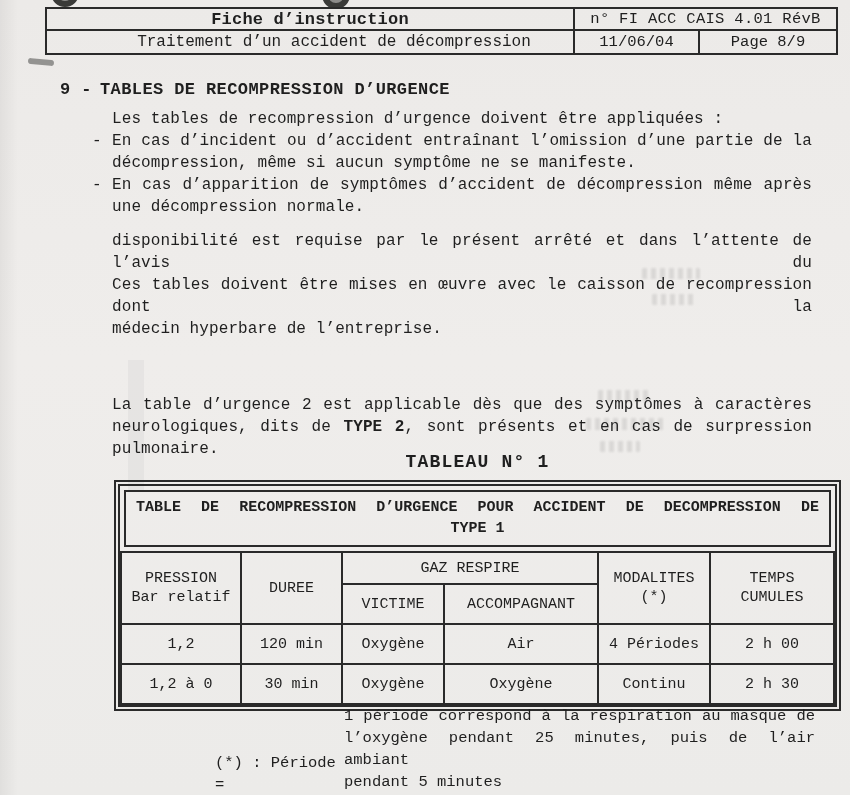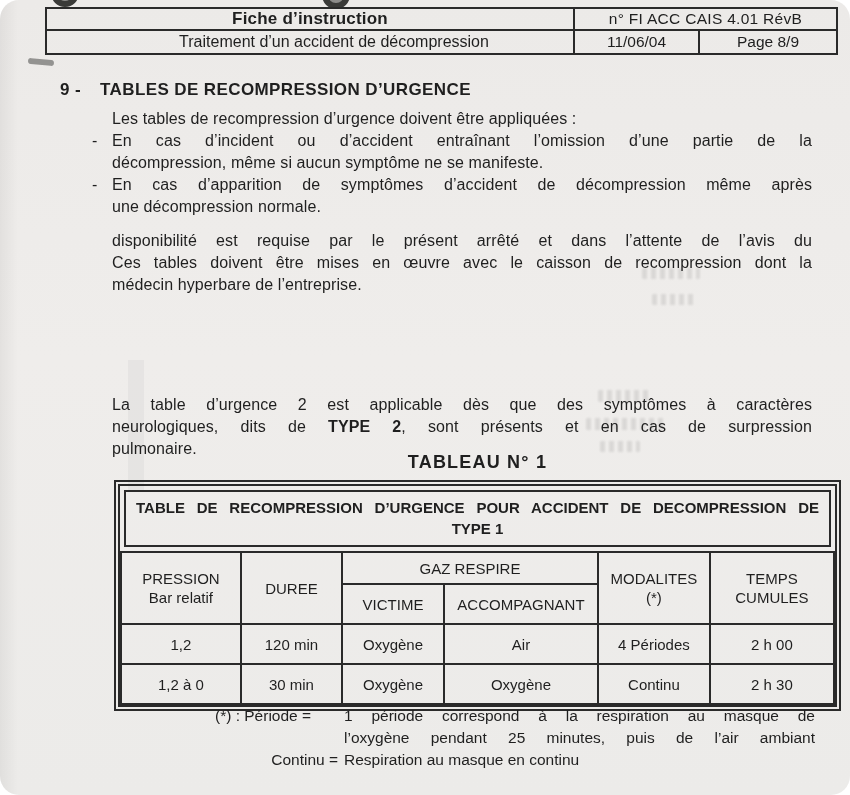--- a/index.html
+++ b/index.html
@@ -1,24 +1,23 @@
 <!DOCTYPE html>
 <html><head>
 <meta charset="utf-8">
 <style>
   html, body { margin: 0; padding: 0; }
   .page {
     position: relative;
     width: 850px;
     height: 795px;
     background: linear-gradient(180deg, #eceae8 0%, #efedeb 45%, #ecebe9 100%);
-    font-family: Liberation Sans, sans-serif;
+    font-family: Liberation Mono, monospace;
     color: #1f1f1f;
     overflow: hidden;
-    border-radius: 19px;
   }
 
   
   .binder-hole {
     position: absolute;
     width: 28px; height: 28px;
     border-radius: 50%;
     border: 6px solid #3a3a38;
     background: #8d8c8a;
     box-sizing: border-box;
@@ -134,21 +133,21 @@
   tr.hrow1 th { height: 30px; }
   tr.hrow2 th { height: 38px; }
   tr.drow td { height: 38px; }
 
   
   .footnote {
     position: absolute; left: 215px; top: 705px; width: 600px;
     font-size: 15.5px; line-height: 22px;
   }
   .fn-row { display: flex; }
-  .fn-label { width: 129px; flex: none; }
+  .fn-label { width: 129px; flex: none; margin-top: 47px; }
   .fn-label-right { width: 123px; flex: none; text-align: right; margin-right: 6px; }
   .fn-body { width: 471px; }
 </style>
 </head>
 <body>
 
 <div class="page">
 
   <div class="binder-hole hole-1"></div>
   <div class="binder-hole hole-2"></div>
@@ -259,20 +258,21 @@
       </table>
     </div>
   </div>
 
   <div class="footnote">
     <div class="fn-row">
       <div class="fn-label">(*) : Période =</div>
       <div class="fn-body">
         <div class="jl">1 période correspond à la respiration au masque de</div>
         <div class="jl">l’oxygène pendant 25 minutes, puis de l’air ambiant</div>
+        <div>pendant 5 minutes</div>
       </div>
     </div>
     <div class="fn-row">
       <div class="fn-label-right">Continu =</div>
       <div class="fn-body">Respiration au masque en continu</div>
     </div>
   </div>
 
 </div>
 

